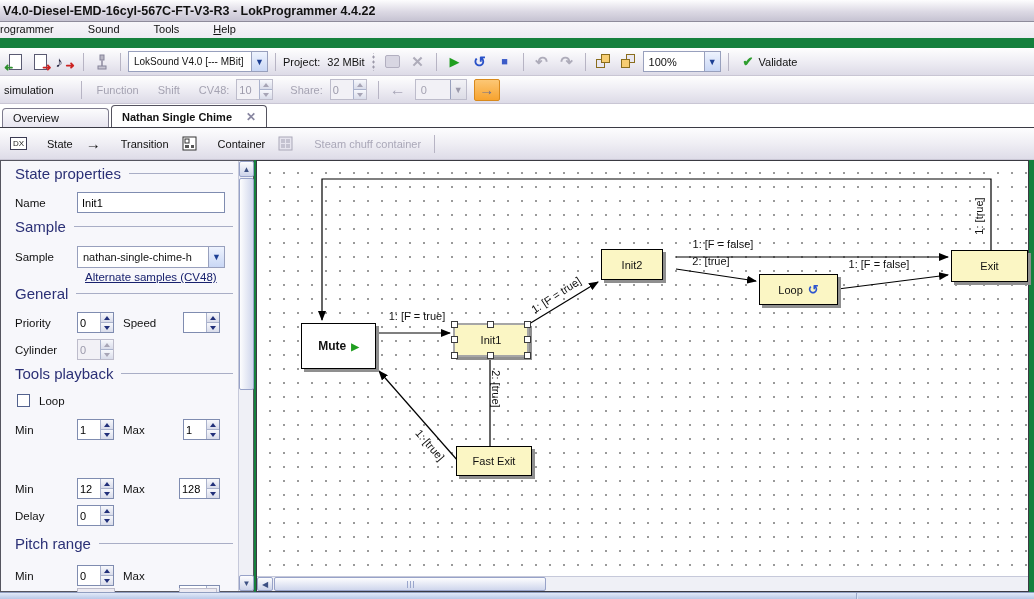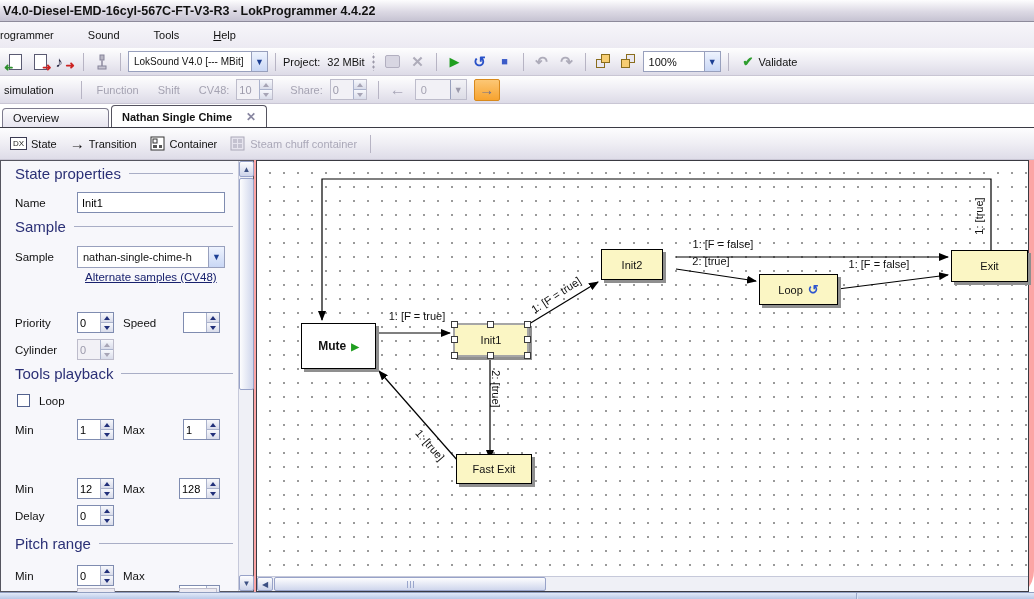--- a/index.html
+++ b/index.html
@@ -1,27 +1,27 @@
 <!DOCTYPE html>
 <html><head>
 <meta charset="utf-8">
 <style>
   * { margin:0; padding:0; box-sizing:border-box; }
   html,body { width:1034px; height:599px; overflow:hidden; font-family:"Liberation Sans", sans-serif; }
-  .window { position:relative; width:1034px; height:599px; background:#fca5a5; font-size:11px; color:#111;border-radius:28px; }
+  .window { position:relative; width:1034px; height:599px; background:#15803d; font-size:11px; color:#111; }
 
   
   .titlebar { position:absolute; left:0; top:0; width:1034px; height:22px;
     background:linear-gradient(180deg,#fdfdfe 0%,#dcd9e4 55%,#c6c3d2 100%);
     border-bottom:1px solid #8e8b9b; display:flex; align-items:center; padding-left:3px; }
   .titlebar .title { font-size:12.5px; font-weight:bold; color:#121212; white-space:nowrap; }
 
   
-  .menubar { position:absolute; left:0; top:22px; width:1034px; height:26px;
-    background:linear-gradient(180deg,#f7f6fa,#eceaf2); display:flex; align-items:center; }
+  .menubar { position:absolute; left:0; top:22px; width:1034px; height:16px;
+    background:linear-gradient(180deg,#f7f6fa,#eceaf2); display:flex; align-items:flex-end; }
   .menu-item { padding:3px 10px; display:inline-block; cursor:default; }
   .menu-item.first { padding-left:0px; }
   .menu-item.help::first-letter { text-decoration:underline; }
 
   
   .toolbar { position:absolute; left:0; width:1034px; height:28px;
     background:linear-gradient(180deg,#fefefe 0%,#f0eff5 45%,#dddbe7 100%);
     border-bottom:1px solid #c9c6d4; display:flex; align-items:center; padding:0 4px; gap:3px; }
   .tb1 { top:48px; } .tb2 { top:76px; }
   .tb-sep { width:1px; height:18px; background:#b7b4c4; margin:0 4px; flex:0 0 auto; }
@@ -71,21 +71,21 @@
   .tab { position:absolute; bottom:0; border:1px solid #7d7b8d; border-bottom:none; border-radius:4px 4px 0 0;
     display:flex; align-items:center; padding:0 10px; background:linear-gradient(180deg,#fcfcfd,#e7e5ef); }
   .tab.inactive { left:2px; width:107px; height:19px; }
   .tab.active { left:111px; width:156px; height:22px; background:#fff; border-color:#55535f; font-weight:bold; }
   .tab .close { margin-left:auto; color:#8886a0; font-weight:bold; font-size:12px; padding-left:10px; }
 
   
   .tb3 { position:absolute; left:0; top:128px; width:1034px; height:32px;
     background:linear-gradient(180deg,#fdfdfe 0%,#efeef4 50%,#dedce8 100%); border-bottom:1px solid #c9c6d4;
     display:flex; align-items:center; padding:0 6px; gap:5px; }
-  .tb3 .tool { display:flex; align-items:center; gap:4px; padding:2px 4px; }
+  .tb3 .tool { display:flex; align-items:center; gap:20px; padding:2px 4px; }
   .state-ico { width:17px; height:13px; border:1px solid #3a3a52; background:#fff; font-size:8px; display:flex; align-items:center; justify-content:center; letter-spacing:0; color:#222; }
   .trans-ico { font-size:15px; font-weight:bold; color:#111; line-height:1; }
   .tool.disabled { color:#aaa8b8; }
 
   
   .panel { position:absolute; left:0; top:160px; width:254px; height:432px; background:#f7f7fb; border:1px solid #55555f; }
   .panel .hdr { position:absolute; left:14px; width:218px; display:flex; align-items:center; color:#2b3076; font-size:15px; white-space:nowrap; }
   .panel .hdr .rule { flex:1; height:1px; background:#a9aec6; margin-left:8px; }
   .panel .lbl { position:absolute; font-size:11.5px; color:#111; }
   .panel input.txt { position:absolute; height:21px; border:1px solid #7f8cb0; font-size:11px; font-family:"Liberation Sans",sans-serif; padding:0 4px; outline:none; }
@@ -317,20 +317,24 @@
       <span>Sample</span>
         <span class="rule"></span>
     </div>
     <span class="lbl" style="left:14px;top:90px">Sample</span>
     <span class="combo" style="left:76px;top:85px;width:148px;height:22px">
       <span class="cval">nathan-single-chime-h</span>
       <span class="cbtn">▼</span>
     </span>
     <a class="link" style="left:84px;top:110px">Alternate samples (CV48)</a>
 
+    <div class="hdr" style="top:124px">
+      <span>General</span>
+        <span class="rule"></span>
+    </div>
     <span class="lbl" style="left:14px;top:156px">Priority</span>
     <span class="spin" style="position:absolute;left:76px;top:151px">
       <input value="0" style="">
       <span class="btns">
           <span class="sb">
             <span class="tri-up"></span>
           </span>
           <span class="sb">
             <span class="tri-dn"></span>
           </span>
@@ -511,21 +515,21 @@
     <div class="node" style="left:344px;top:88px;width:62px;height:31px">
       <span>Init2</span>
     </div>
     <div class="node" style="left:502px;top:113px;width:79px;height:31px">
       <span>Loop</span>
       <span class="nglyph loop">↺</span>
     </div>
     <div class="node" style="left:694px;top:89px;width:77px;height:32px">
       <span>Exit</span>
     </div>
-    <div class="node" style="left:199px;top:293px;width:76px;height:30px">
+    <div class="node" style="left:199px;top:285px;width:76px;height:30px">
       <span>Fast Exit</span>
     </div>
 
     <div class="hscroll" style="width:771px">
       <span class="btn" style="left:0">◀</span>
       <span class="thumb" style="left:17px;width:272px">
           <span class="grip-v"></span>
         </span>
     </div>
   </div>

